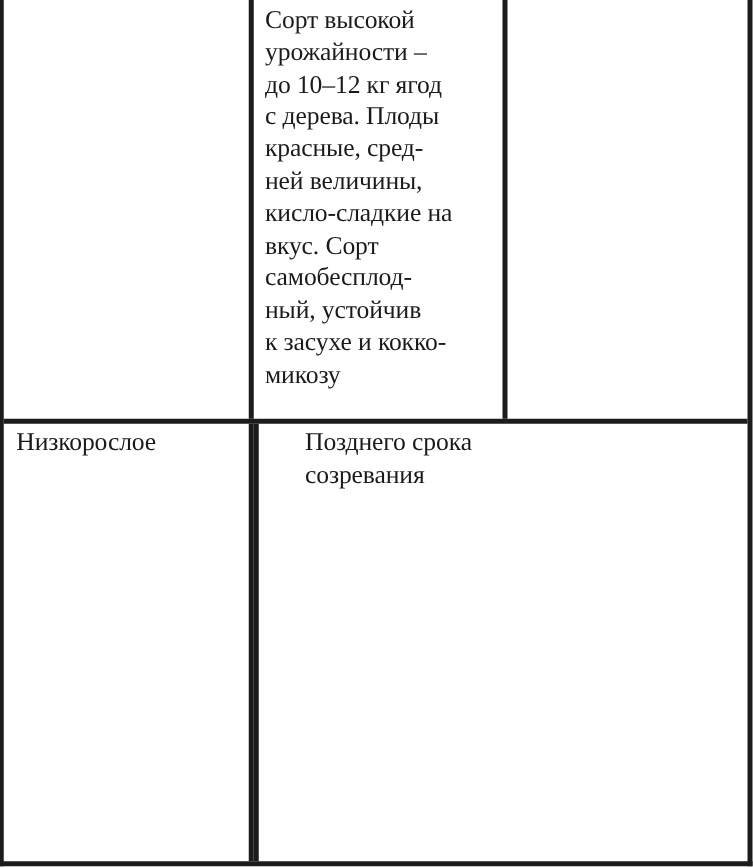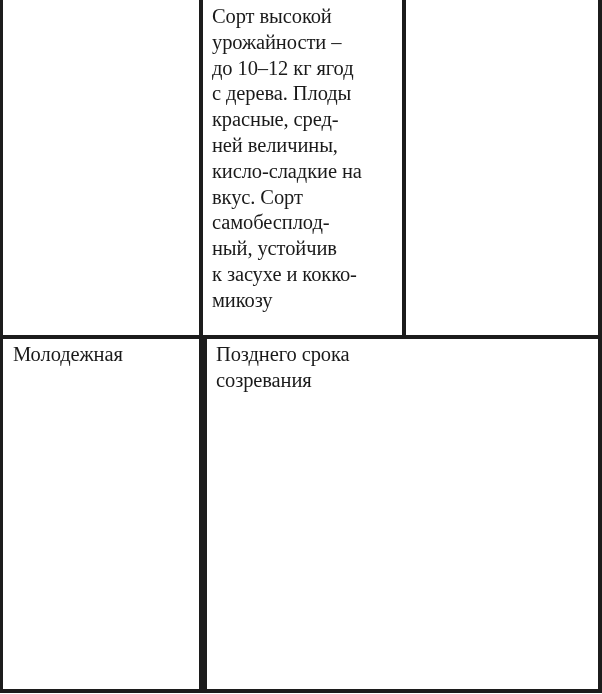--- a/index.html
+++ b/index.html
@@ -46,21 +46,21 @@
       box-sizing: border-box;
       height: 100%;
       padding: 4px 8px 0 10px;
       font-size: 20.5px;
       line-height: 25.8px;
       letter-spacing: -0.1px;
       white-space: pre-line;
     }
     .col-1 { width: 196px; }
     .col-2 { width: 199px; padding-left: 9px; }
-    .col-3 { flex: 1; padding-left: 9px; }
+    .col-3 { flex: 1; padding-left: 9px; margin-left: 28px; }
     .v-divider {
       width: 4px;
       height: 100%;
       background: #1c1c1c;
       flex: none;
     }
     .row-1 .cell { padding-top: 8px; }
     .row-2 .cell { padding-top: 3px; }
   </style>
 </head>
@@ -83,20 +83,20 @@
 ный, устойчив
 к засухе и кокко-
 микозу</div>
     <div class="v-divider"></div>
     <div class="cell col-3"></div>
   </div>
 
   <div class="h-divider"></div>
 
   <div class="row row-2">
-    <div class="cell col-1">Молодежная</div>
+    <div class="cell col-1">Низкорослое</div>
     <div class="v-divider"></div>
     <div class="v-divider"></div>
     <div class="cell col-3">Позднего срока
 созревания</div>
   </div>
 
 </div>
 
 </body></html>

